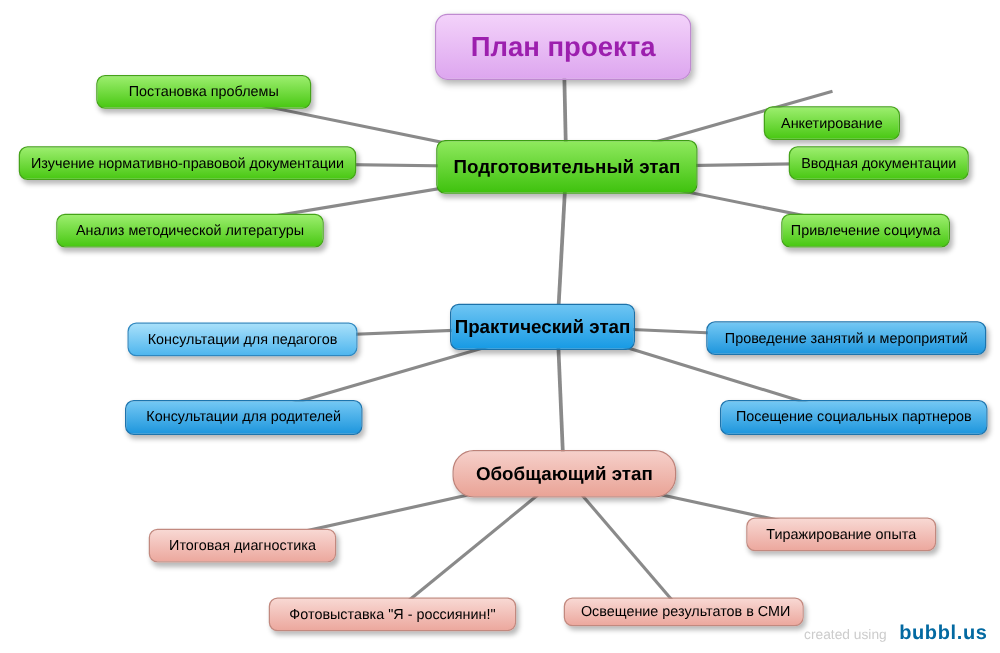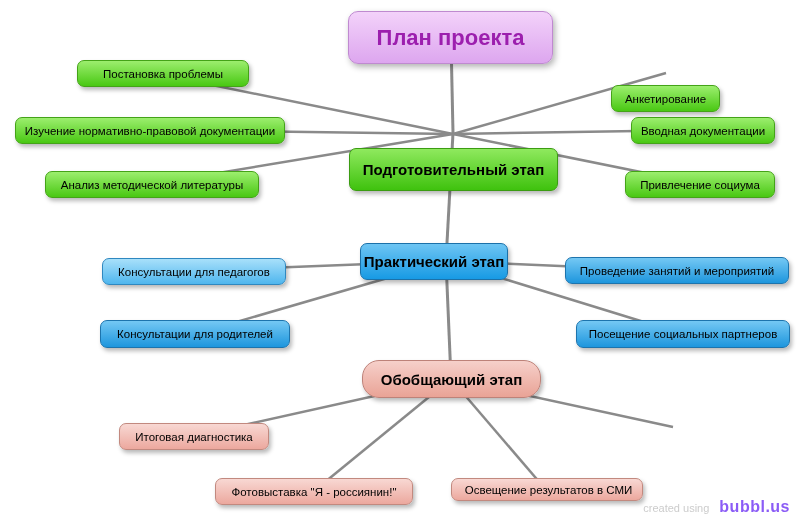--- a/index.html
+++ b/index.html
@@ -49,21 +49,21 @@
     bottom: 6px;
     color: #cccccc;
     font-size: 11px;
     display: flex;
     align-items: baseline;
     gap: 10px;
   }
   .wm-brand {
     font-size: 16px;
     font-weight: bold;
-    color: #8b5cf6;
+    color: #0369a1;
     letter-spacing: 0.5px;
     text-shadow: 0 1px 0 #ffffff;
   }
 </style>
 </head>
 <body>
 
 <div class="canvas">
 
   <svg class="links" width="800" height="522" viewBox="0 0 800 522">
@@ -85,38 +85,39 @@
     <line x1="446" y1="261" x2="683" y2="334" stroke="#8a8a8a" stroke-width="2.5"></line>
 
     <line x1="451" y1="379" x2="194" y2="436" stroke="#8a8a8a" stroke-width="2.5"></line>
     <line x1="451" y1="379" x2="314" y2="491" stroke="#8a8a8a" stroke-width="2.5"></line>
     <line x1="451" y1="379" x2="547" y2="491" stroke="#8a8a8a" stroke-width="2.5"></line>
     <line x1="451" y1="379" x2="673" y2="427" stroke="#8a8a8a" stroke-width="2.5"></line>
   </svg>
 
   <div class="node title-node" style="left:348px; top:11px; width:205px; height:53px;">План проекта</div>
 
-  <div class="node stage green-stage" style="left:349px; top:112px; width:209px; height:43px;margin-top:36px;">Подготовительный этап</div>
+  <div class="node stage green-stage" style="left:349px; top:112px; width:209px; height:43px;">Подготовительный этап</div>
   <div class="node stage blue-stage" style="left:360px; top:243px; width:148px; height:37px;">Практический этап</div>
   <div class="node stage pink-stage" style="left:362px; top:360px; width:179px; height:38px;border-radius:17px;">Обобщающий этап</div>
 
   <div class="node green" style="left:77px; top:60px; width:172px; height:27px;">Постановка проблемы</div>
   <div class="node green" style="left:45px; top:171px; width:214px; height:27px;">Анализ методической литературы</div>
   <div class="node green" style="left:15px; top:117px; width:270px; height:27px;">Изучение нормативно-правовой документации</div>
   <div class="node green" style="left:611px; top:60px; width:109px; height:27px;margin-top:25px;">Анкетирование</div>
   <div class="node green" style="left:631px; top:117px; width:144px; height:27px;">Вводная документации</div>
-  <div class="node green" style="left:625px; top:171px; width:150px; height:27px;">Привлечение социума</div>
+  <div class="node green" style="left:625px; top:171px; width:135px; height:27px;">Привлечение социума</div>
 
   <div class="node blue-light" style="left:102px; top:258px; width:184px; height:27px;">Консультации для педагогов</div>
   <div class="node blue" style="left:100px; top:320px; width:190px; height:28px;">Консультации для родителей</div>
   <div class="node blue" style="left:565px; top:257px; width:224px; height:27px;">Проведение занятий и мероприятий</div>
   <div class="node blue" style="left:576px; top:320px; width:214px; height:28px;">Посещение социальных партнеров</div>
 
   <div class="node pink" style="left:119px; top:423px; width:150px; height:27px;">Итоговая диагностика</div>
   <div class="node pink" style="left:215px; top:478px; width:198px; height:27px;">Фотовыставка "Я - россиянин!"</div>
   <div class="node pink" style="left:451px; top:478px; width:192px; height:23px;padding-left:11px;">Освещение результатов в СМИ</div>
+  <div class="node pink" style="left:597px; top:414px; width:152px; height:27px;">Тиражирование опыта</div>
 
   <div class="watermark">
     <span>created using</span>
     <span class="wm-brand">bubbl.us</span>
   </div>
 
 </div>
 
 </body></html>

